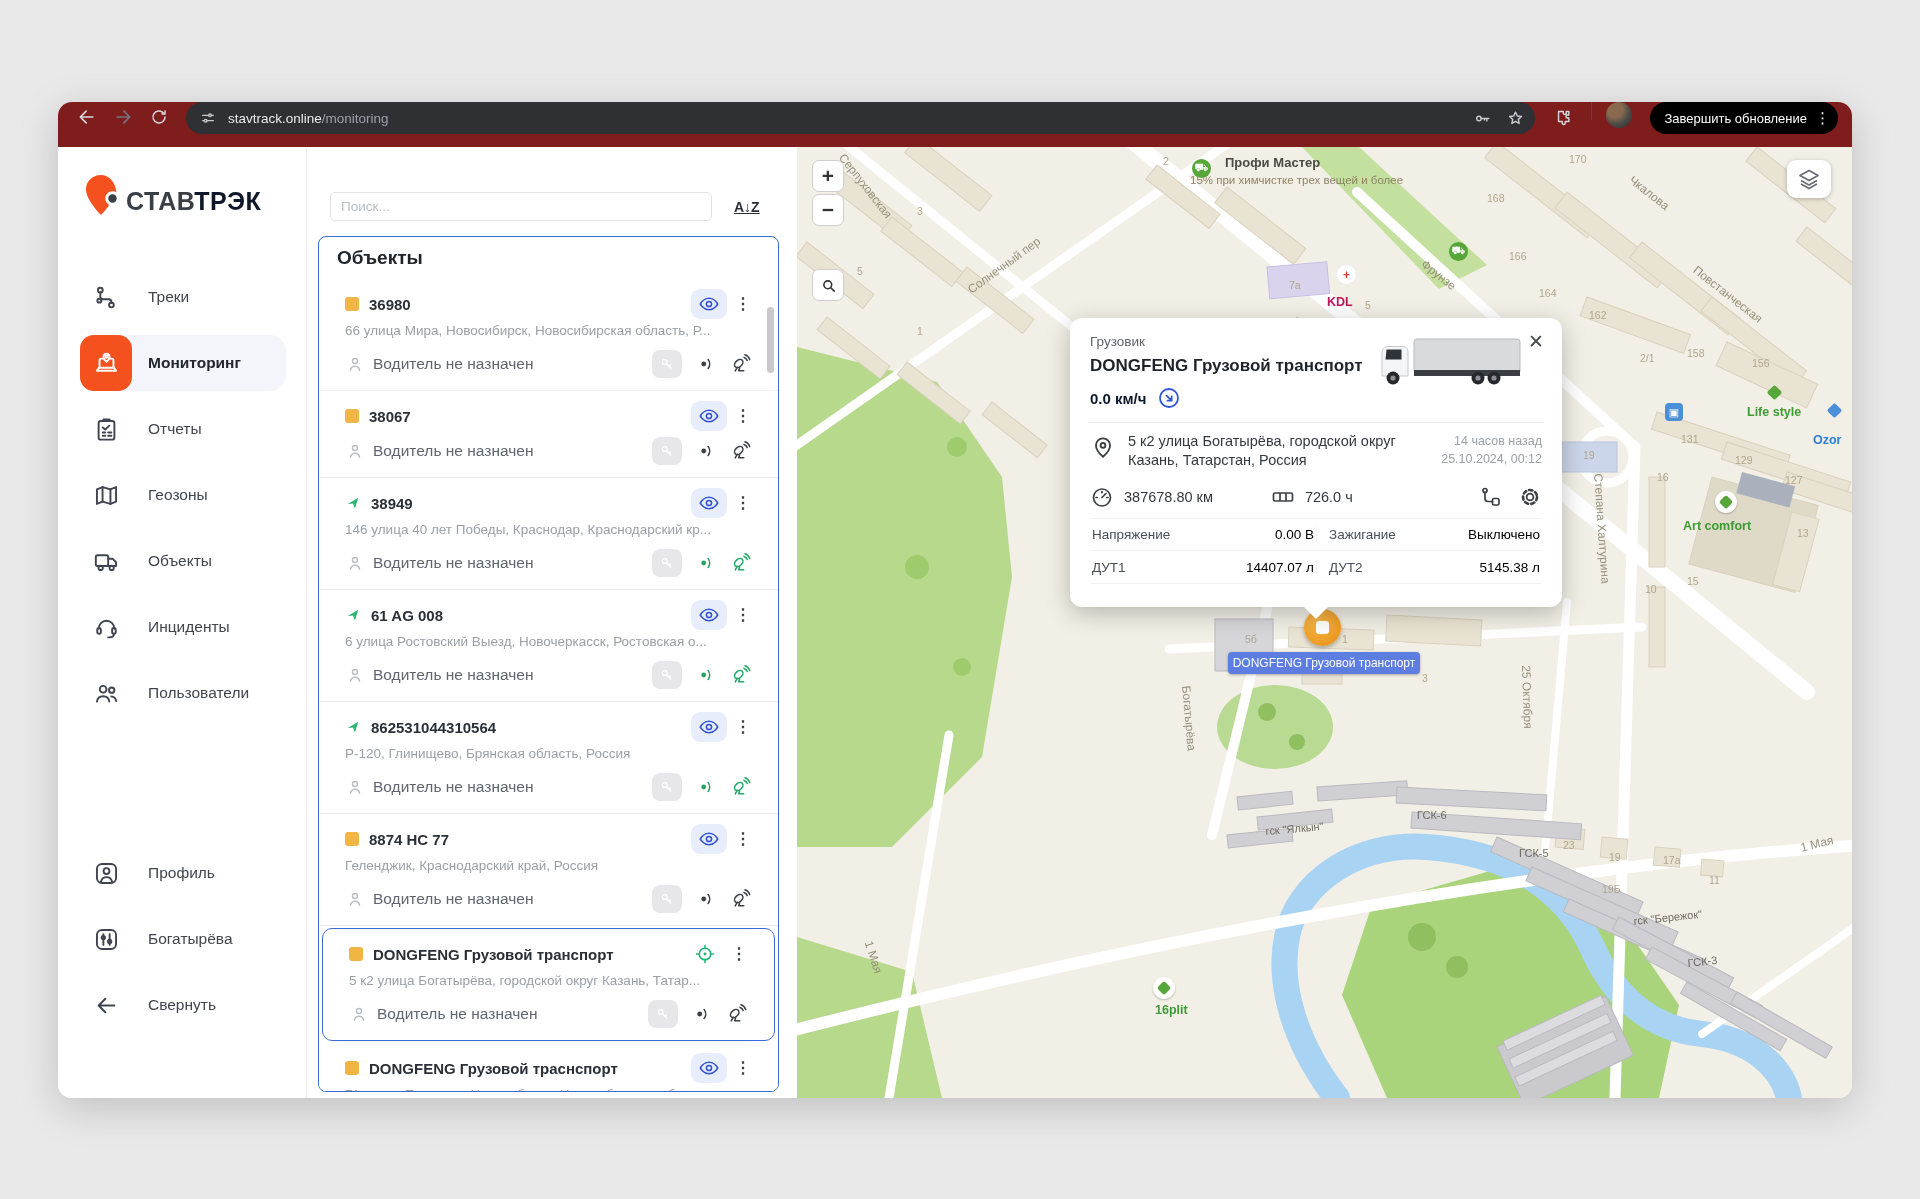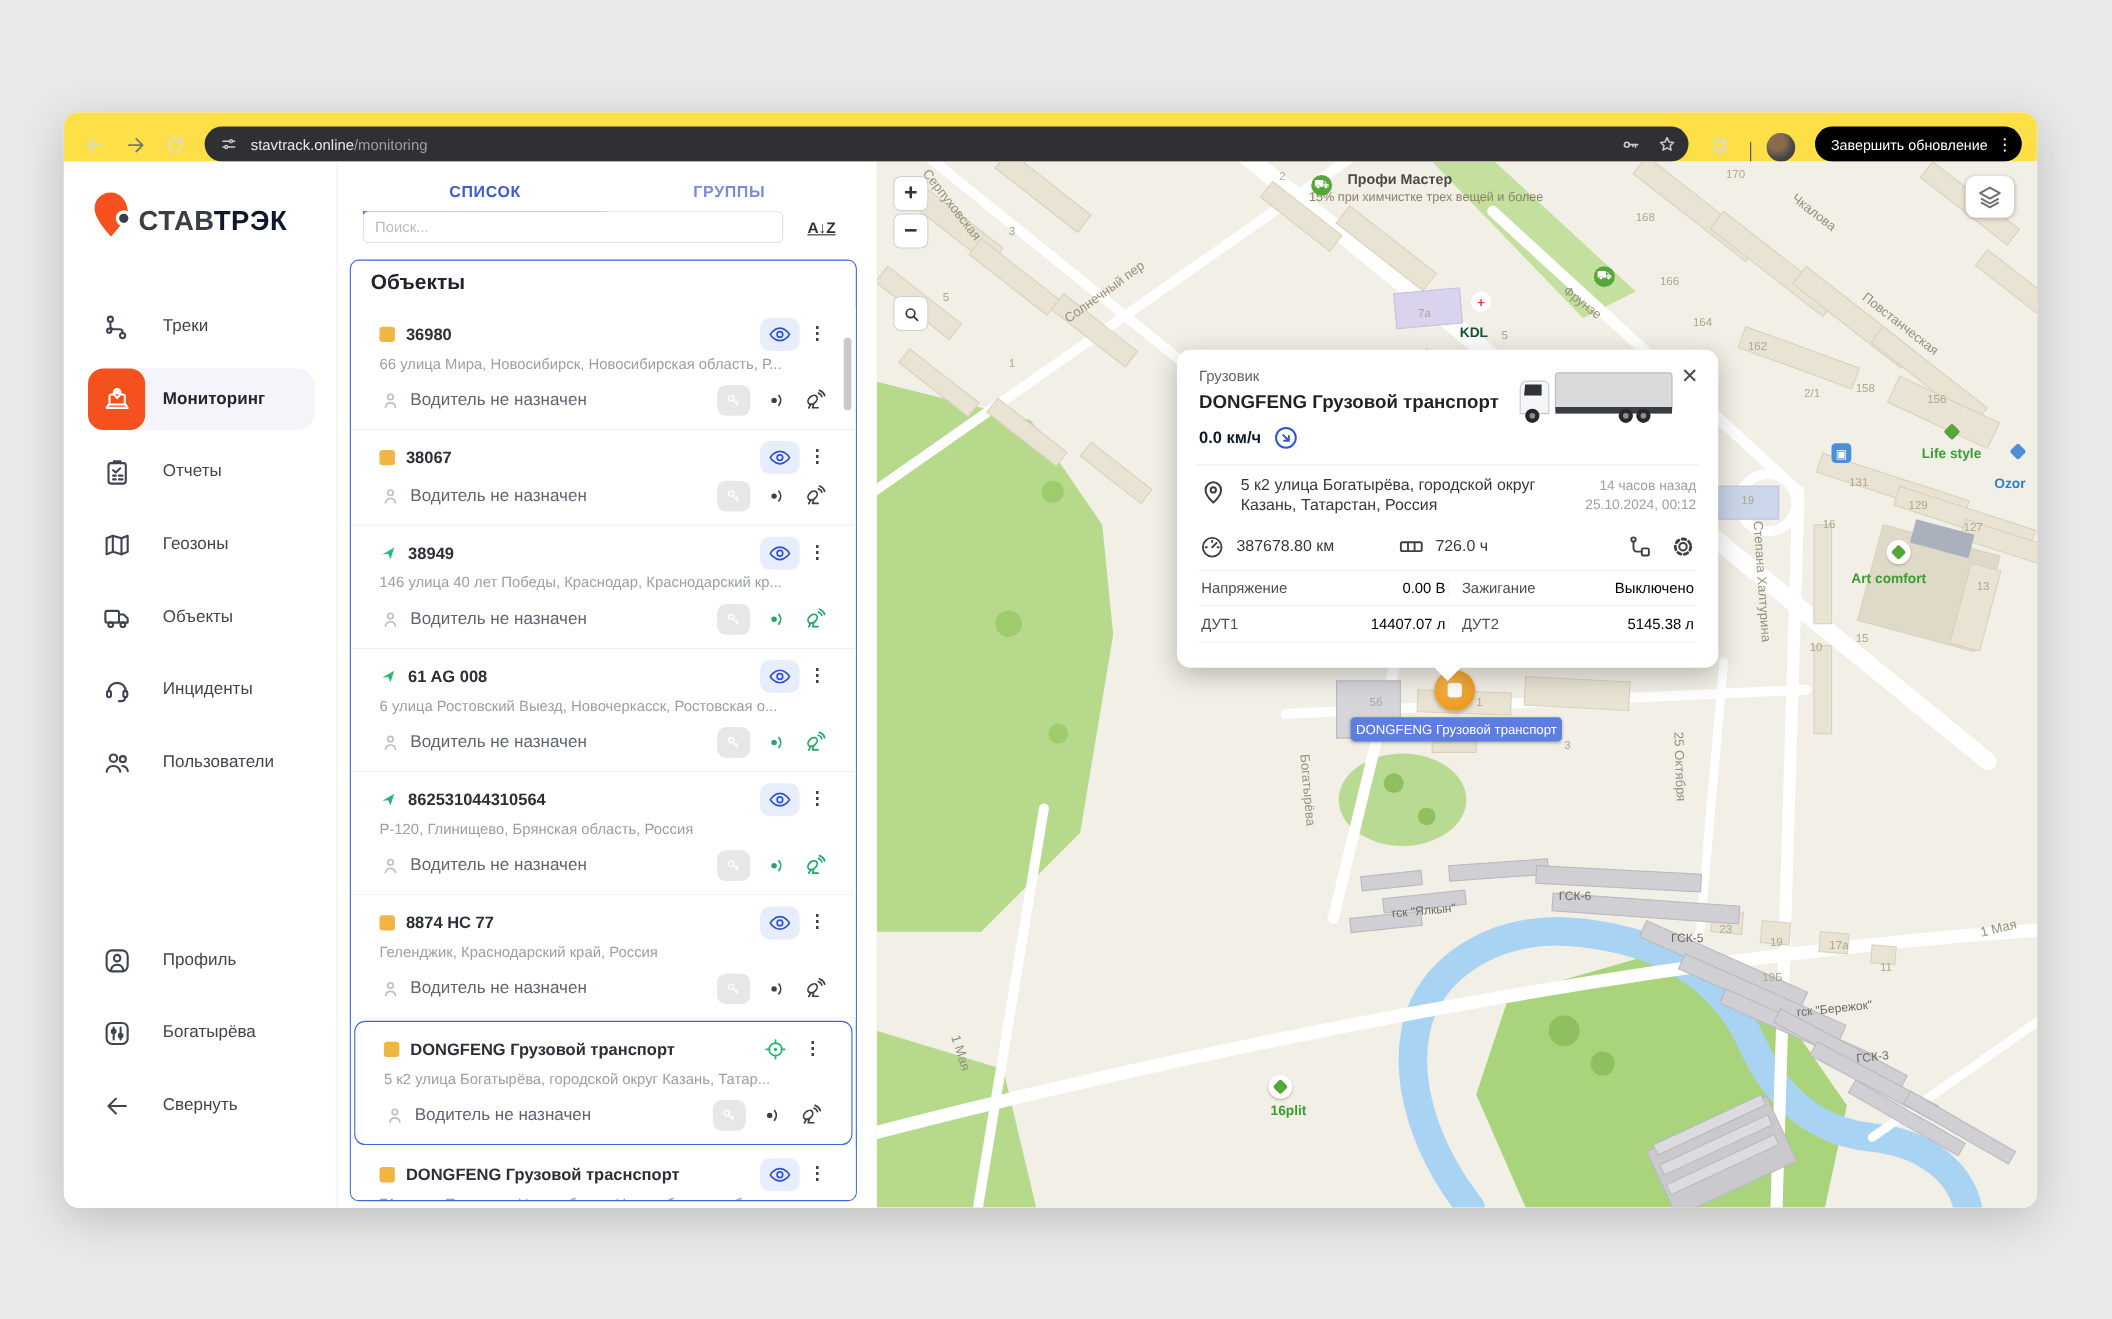--- a/index.html
+++ b/index.html
@@ -2,22 +2,22 @@
 <html><head>
 <meta charset="utf-8">
 <style>
   * { margin:0; padding:0; box-sizing:border-box; }
   html,body { width:1920px; height:1199px; overflow:hidden; background:#e9e9ea;
     font-family:"Liberation Sans", sans-serif; }
   .window { position:absolute; left:58px; top:102px; width:1794px; height:996px;
     border-radius:14px; overflow:hidden; background:#fff;
     box-shadow:0 10px 40px rgba(0,0,0,.18); }
   
-  .chrome { position:absolute; left:0; top:0; width:100%; height:45px; background:#fde047;
-    display:flex; align-items:flex-end; padding:0 14px; gap:6px; }
+  .chrome { position:absolute; left:0; top:0; width:100%; height:45px; background:#7f1d1d;
+    display:flex; align-items:flex-start; padding:0 14px; gap:6px; }
   .nav-btn { width:30px; height:30px; display:flex; align-items:center; justify-content:center;
     color:#d7d9dd; flex:0 0 auto; }
   .nav-btn.dim { color:#73767c; }
   .omnibox { height:32px; background:#2f3034; border-radius:16px; flex:1 1 auto;
     margin:0 6px; display:flex; align-items:center; padding:0 10px; min-width:0; }
   .omni-ico { width:24px; height:24px; border-radius:50%; display:flex; align-items:center;
     justify-content:center; color:#c7c9cd; }
   .url { font-size:13.5px; margin-left:8px; white-space:nowrap; overflow:hidden; flex:1 1 auto; }
   .url .host { color:#e8eaed; }
   .url .path { color:#9aa0a6; }
@@ -87,21 +87,21 @@
   .key-box svg { width:18px; height:18px; }
   .mini .dot, .mini .sat { width:22px; height:22px; cursor:pointer; }
   .tone-dark { color:#3c4248; } .tone-green { color:#22a868; }
   .scrollbar { position:absolute; right:4px; top:70px; width:7px; height:66px; border-radius:4px; background:#c9c9cd; }
   
   .map { position:relative; width:1055px; height:951px; background:#f2efe6; overflow:hidden; flex:0 0 auto; }
   .map svg.base { position:absolute; left:0; top:0; }
   .mlabel { position:absolute; white-space:nowrap; transform-origin:left top; pointer-events:none; }
   .c-place { font-size:13px; font-weight:bold; color:#4c4a45; }
   .c-sub { font-size:11.5px; color:#8d8268; }
-  .c-red { font-size:12.5px; font-weight:bold; color:#14532d; }
+  .c-red { font-size:12.5px; font-weight:bold; color:#be185d; }
   .c-street { font-size:12px; color:#97907c; }
   .c-green-lbl { font-size:12.5px; font-weight:bold; color:#3e9c35; }
   .c-blue-lbl { font-size:12.5px; font-weight:bold; color:#2a7fd4; }
   .c-gsk { font-size:11px; color:#6e6a60; }
   .c-num { font-size:10.5px; color:#b0a68e; }
   .poi { position:absolute; }
   .poi-cart, .poi-med { width:19px; height:19px; border-radius:50%; display:flex; align-items:center; justify-content:center; }
   .poi-cart { background:#57a639; color:#fff; font-size:11px; }
   .poi-med { background:#fff; color:#e03c31; box-shadow:0 0 0 1px #eee; font-size:12px; font-weight:bold; }
   .poi-dg, .poi-db { width:11px; height:11px; transform:rotate(45deg); border-radius:2px; }
@@ -324,24 +324,20 @@
               <svg viewBox="0 0 24 24" fill="none" stroke="currentColor" stroke-width="1.7" stroke-linecap="round" stroke-linejoin="round">
                 <path d="M19 12H5M11 6l-6 6 6 6"></path>
               </svg>
             </span>
             <span class="lbl">Свернуть</span>
           </div>
         </div>
     </div>
 
     <div class="panel">
-      <div class="tabs" id="tabs">
-          <div class="tab active">СПИСОК</div>
-          <div class="tab">ГРУППЫ</div>
-        </div>
       <div class="search-row">
         <input class="search" placeholder="Поиск..." style="">
         <span class="sort">A↓Z</span>
       </div>
       <div class="objbox">
         <h2>Объекты</h2>
         <div class="cards" id="cards">
             <div class="card">
               <div class="c-top">
                 <span class="sq"></span>

